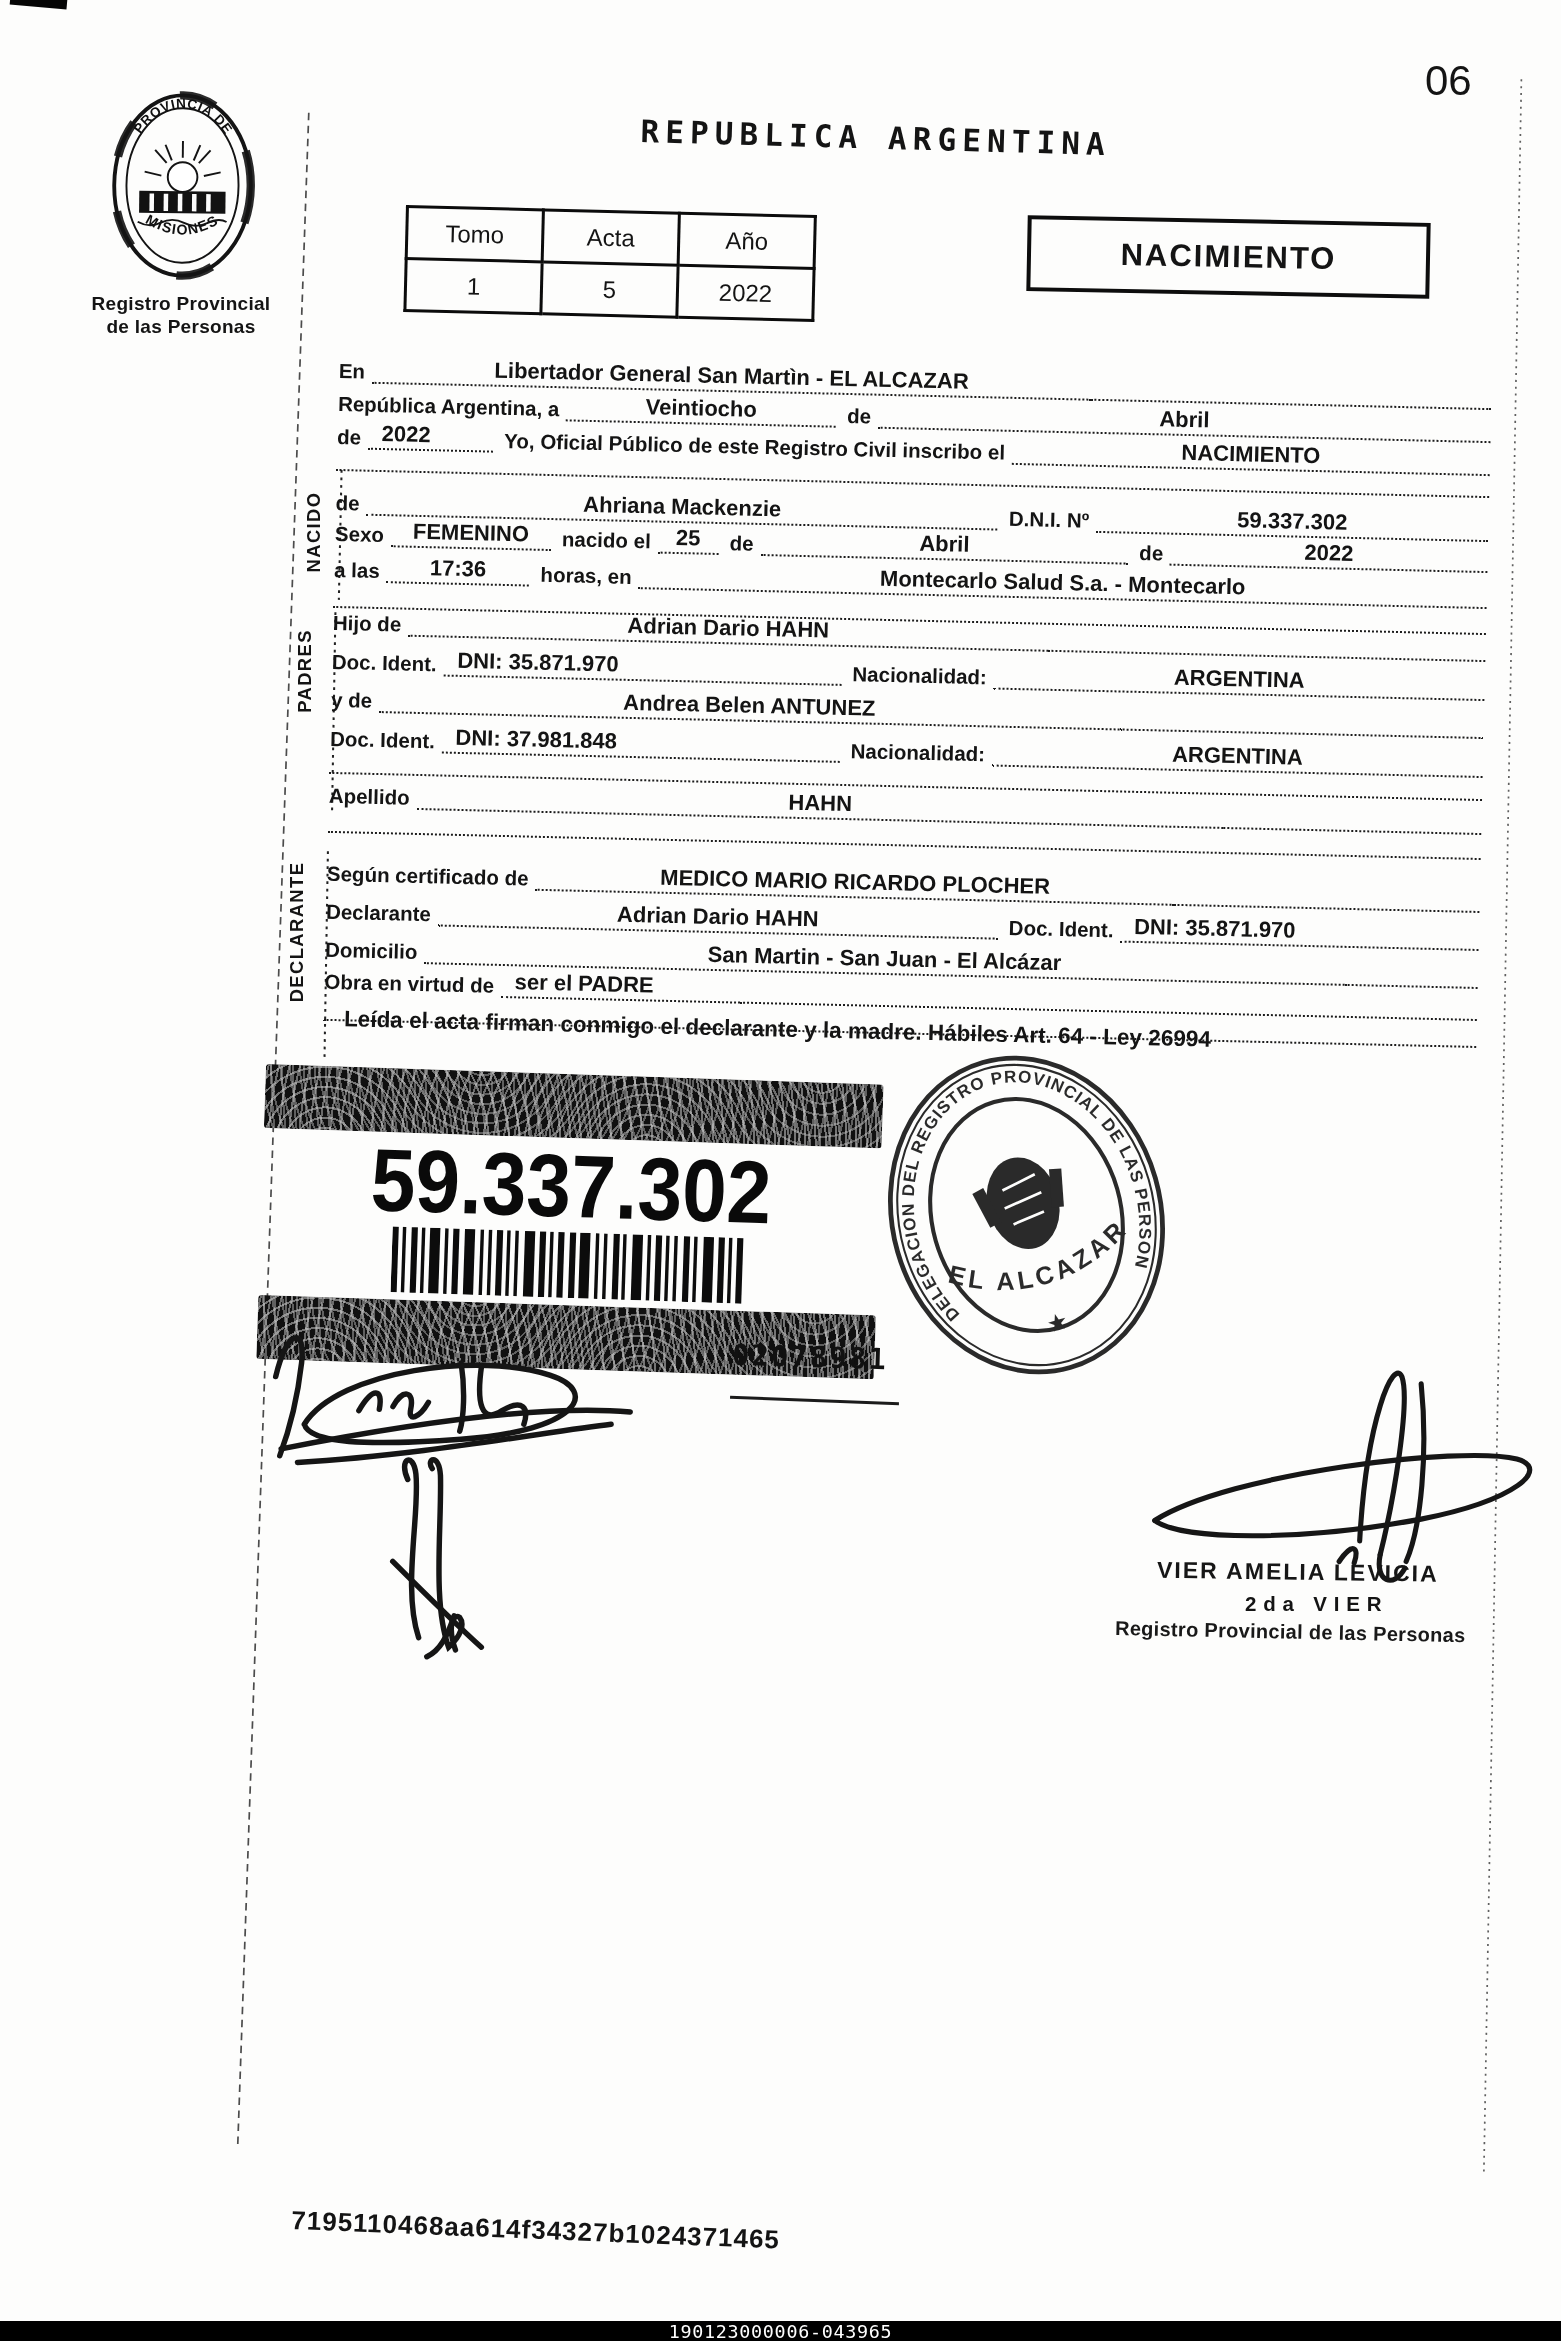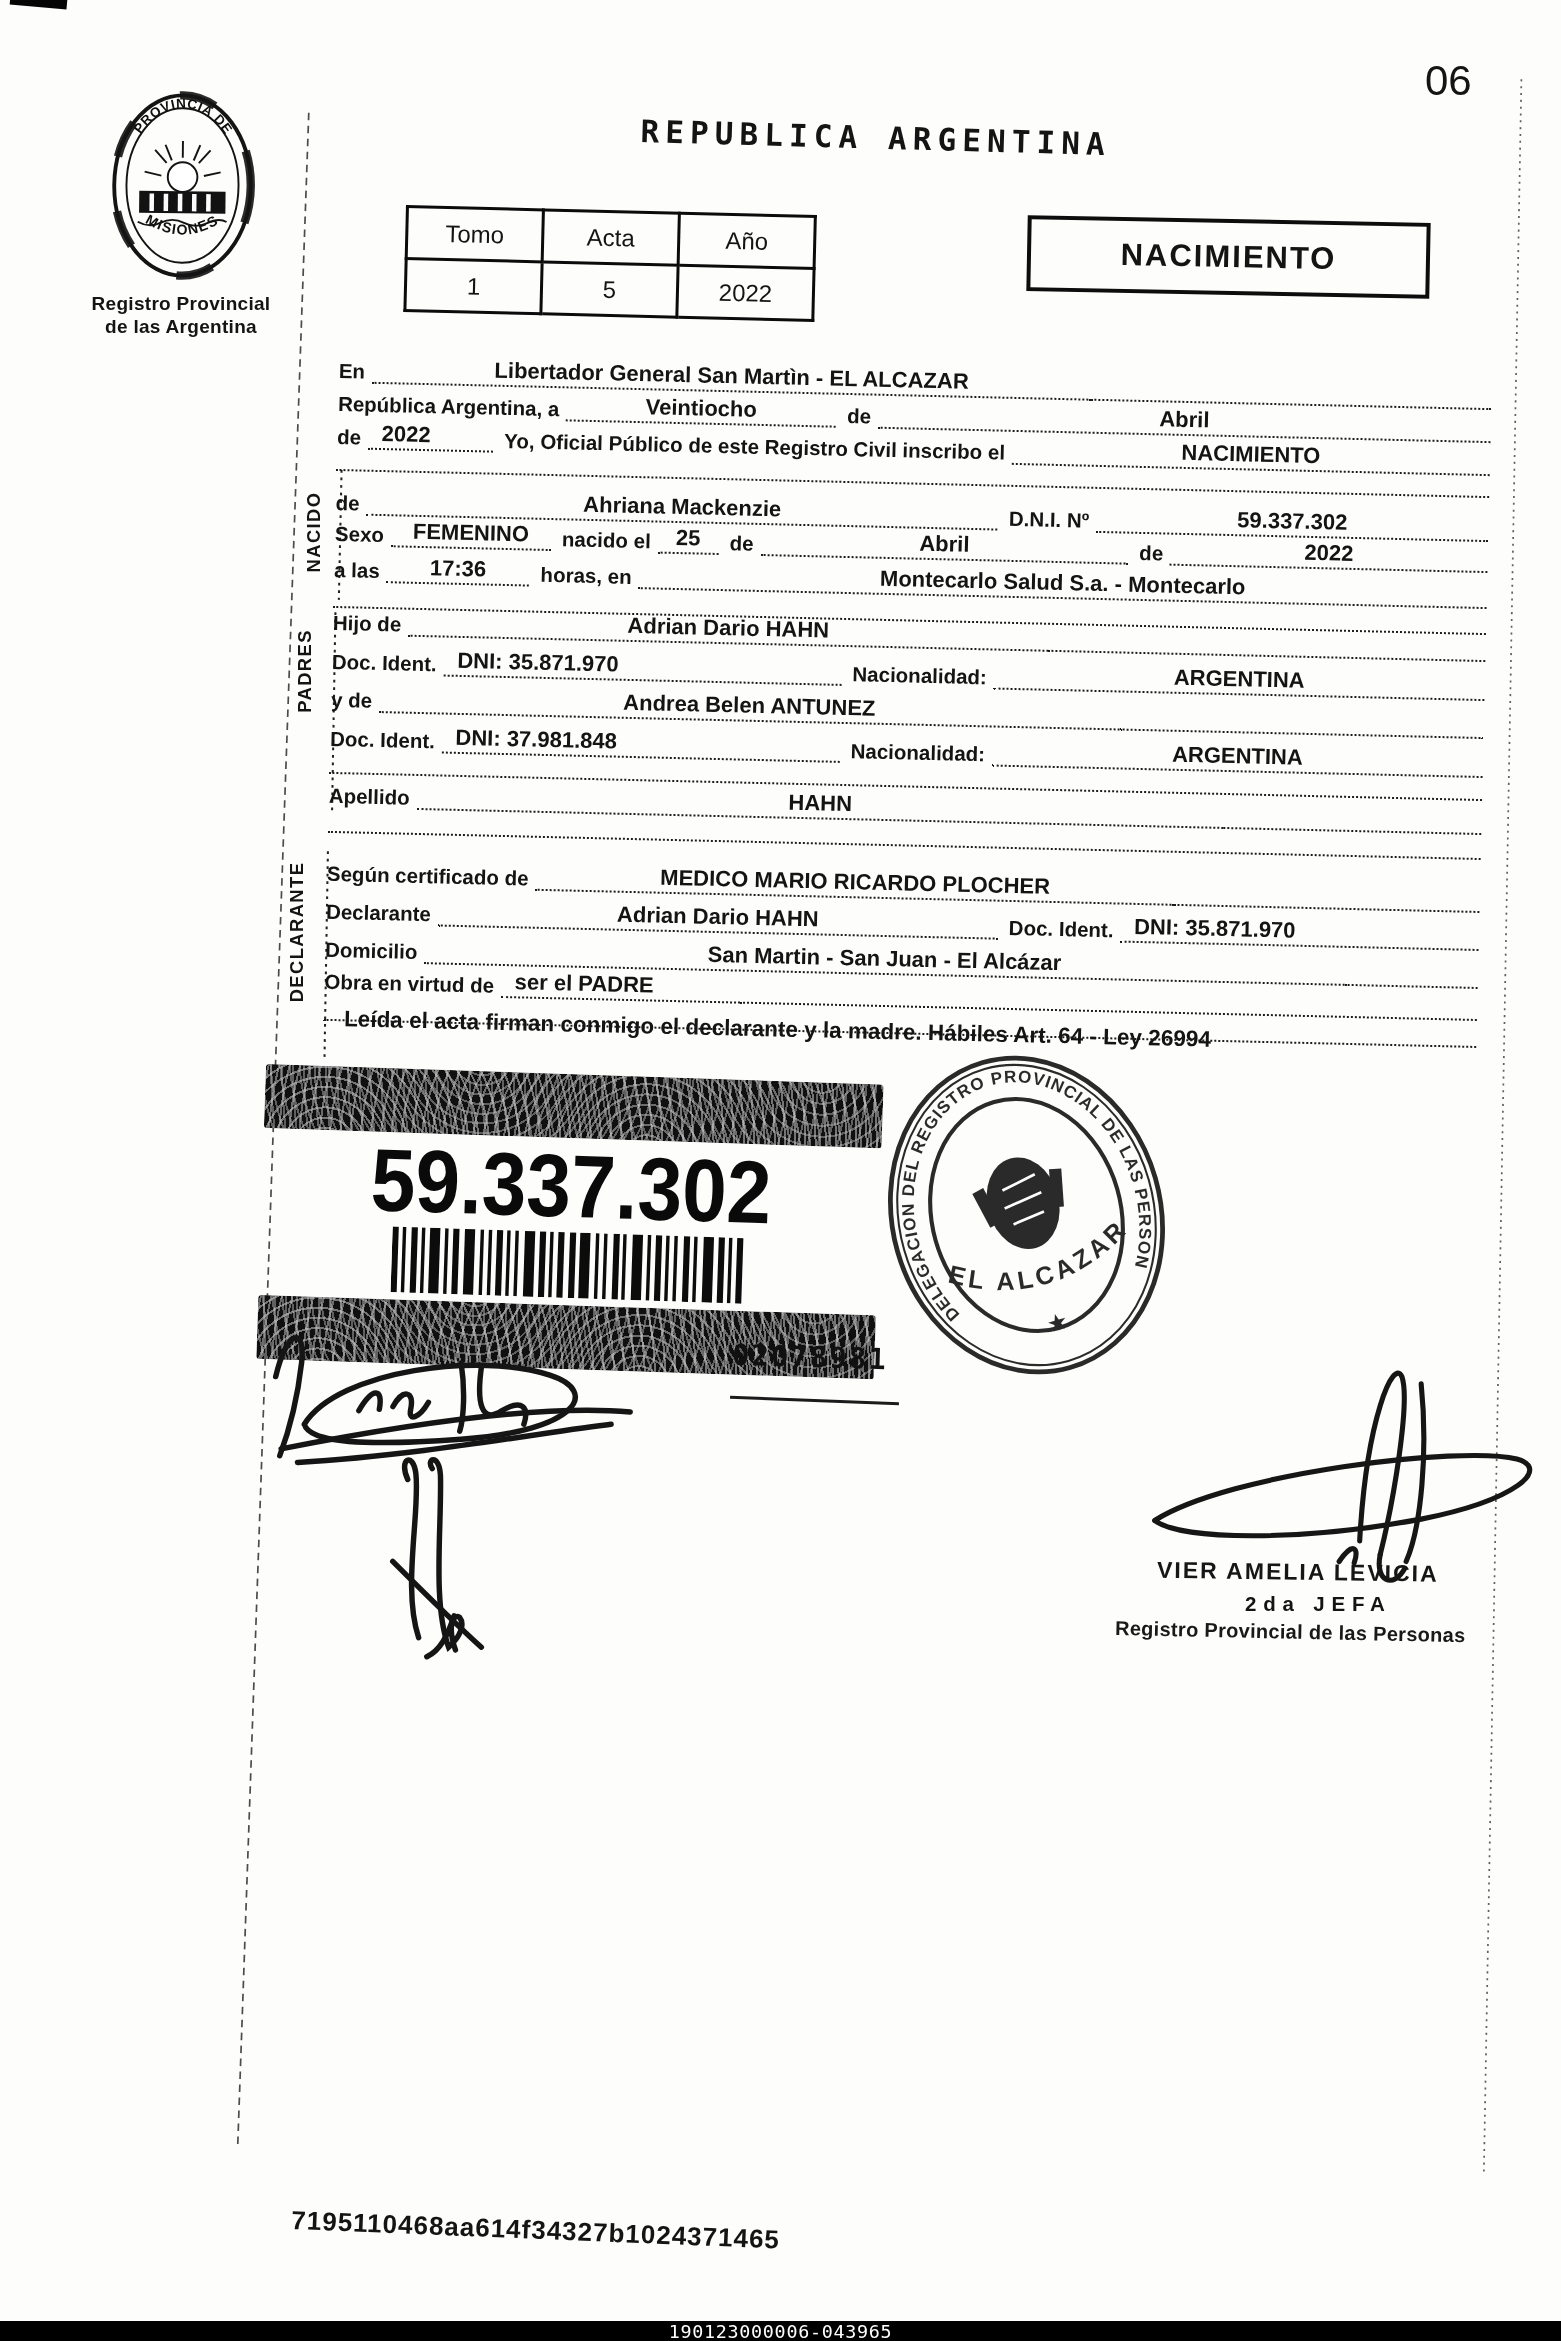--- a/index.html
+++ b/index.html
@@ -114,21 +114,21 @@
       <rect x="74" y="168" width="7" height="27" fill="#fbfbfb"></rect>
         <rect x="96" y="168" width="7" height="27" fill="#fbfbfb"></rect>
       <rect x="118" y="168" width="7" height="27" fill="#fbfbfb"></rect>
         <rect x="140" y="168" width="7" height="27" fill="#fbfbfb"></rect>
       <rect x="162" y="168" width="7" height="27" fill="#fbfbfb"></rect>
       <path d="M 56,212 q 18,10 36,1 t 36,0 t 36,0 t 30,-2" stroke="#141414" stroke-width="3" fill="none"></path>
     </g>
   </svg>
   <div class="abs" id="seal-caption">
     <div>Registro Provincial</div>
-    <div>de las Argentina</div>
+    <div>de las Personas</div>
   </div>
 
   <div class="abs" id="doc-title">REPUBLICA ARGENTINA</div>
   <div class="abs" id="page-number">06</div>
 
   <table class="abs" id="acta-table">
     <tbody>
         <tr>
       <td>Tomo</td>
       <td>Acta</td>
@@ -421,21 +421,21 @@
     <g fill="none" stroke="#161616" stroke-width="7.5" stroke-linecap="round">
       <path d="M30,270 C140,200 480,160 560,180 C610,194 560,240 420,268 C250,300 70,300 30,270"></path>
       <path d="M330,300 C340,120 380,30 392,60 C404,96 380,240 360,320"></path>
       <path d="M420,70 C430,170 420,280 398,330"></path>
       <path d="M360,320 C352,360 380,370 396,340"></path>
       <path d="M300,330 C320,300 330,310 322,332"></path>
     </g>
   </svg>
 
   <div class="abs" id="official-name">VIER AMELIA LEVICIA</div>
-  <div class="abs" id="official-role">2da JEFA</div>
+  <div class="abs" id="official-role">2da VIER</div>
   <div class="abs" id="official-org">Registro Provincial de las Personas</div>
 
   <div class="abs" id="bottom-code">7195110468aa614f34327b1024371465</div>
   <div class="abs" id="footer-bar">
     <span>190123000006-043965</span>
   </div>
 
 </div>
 
 

